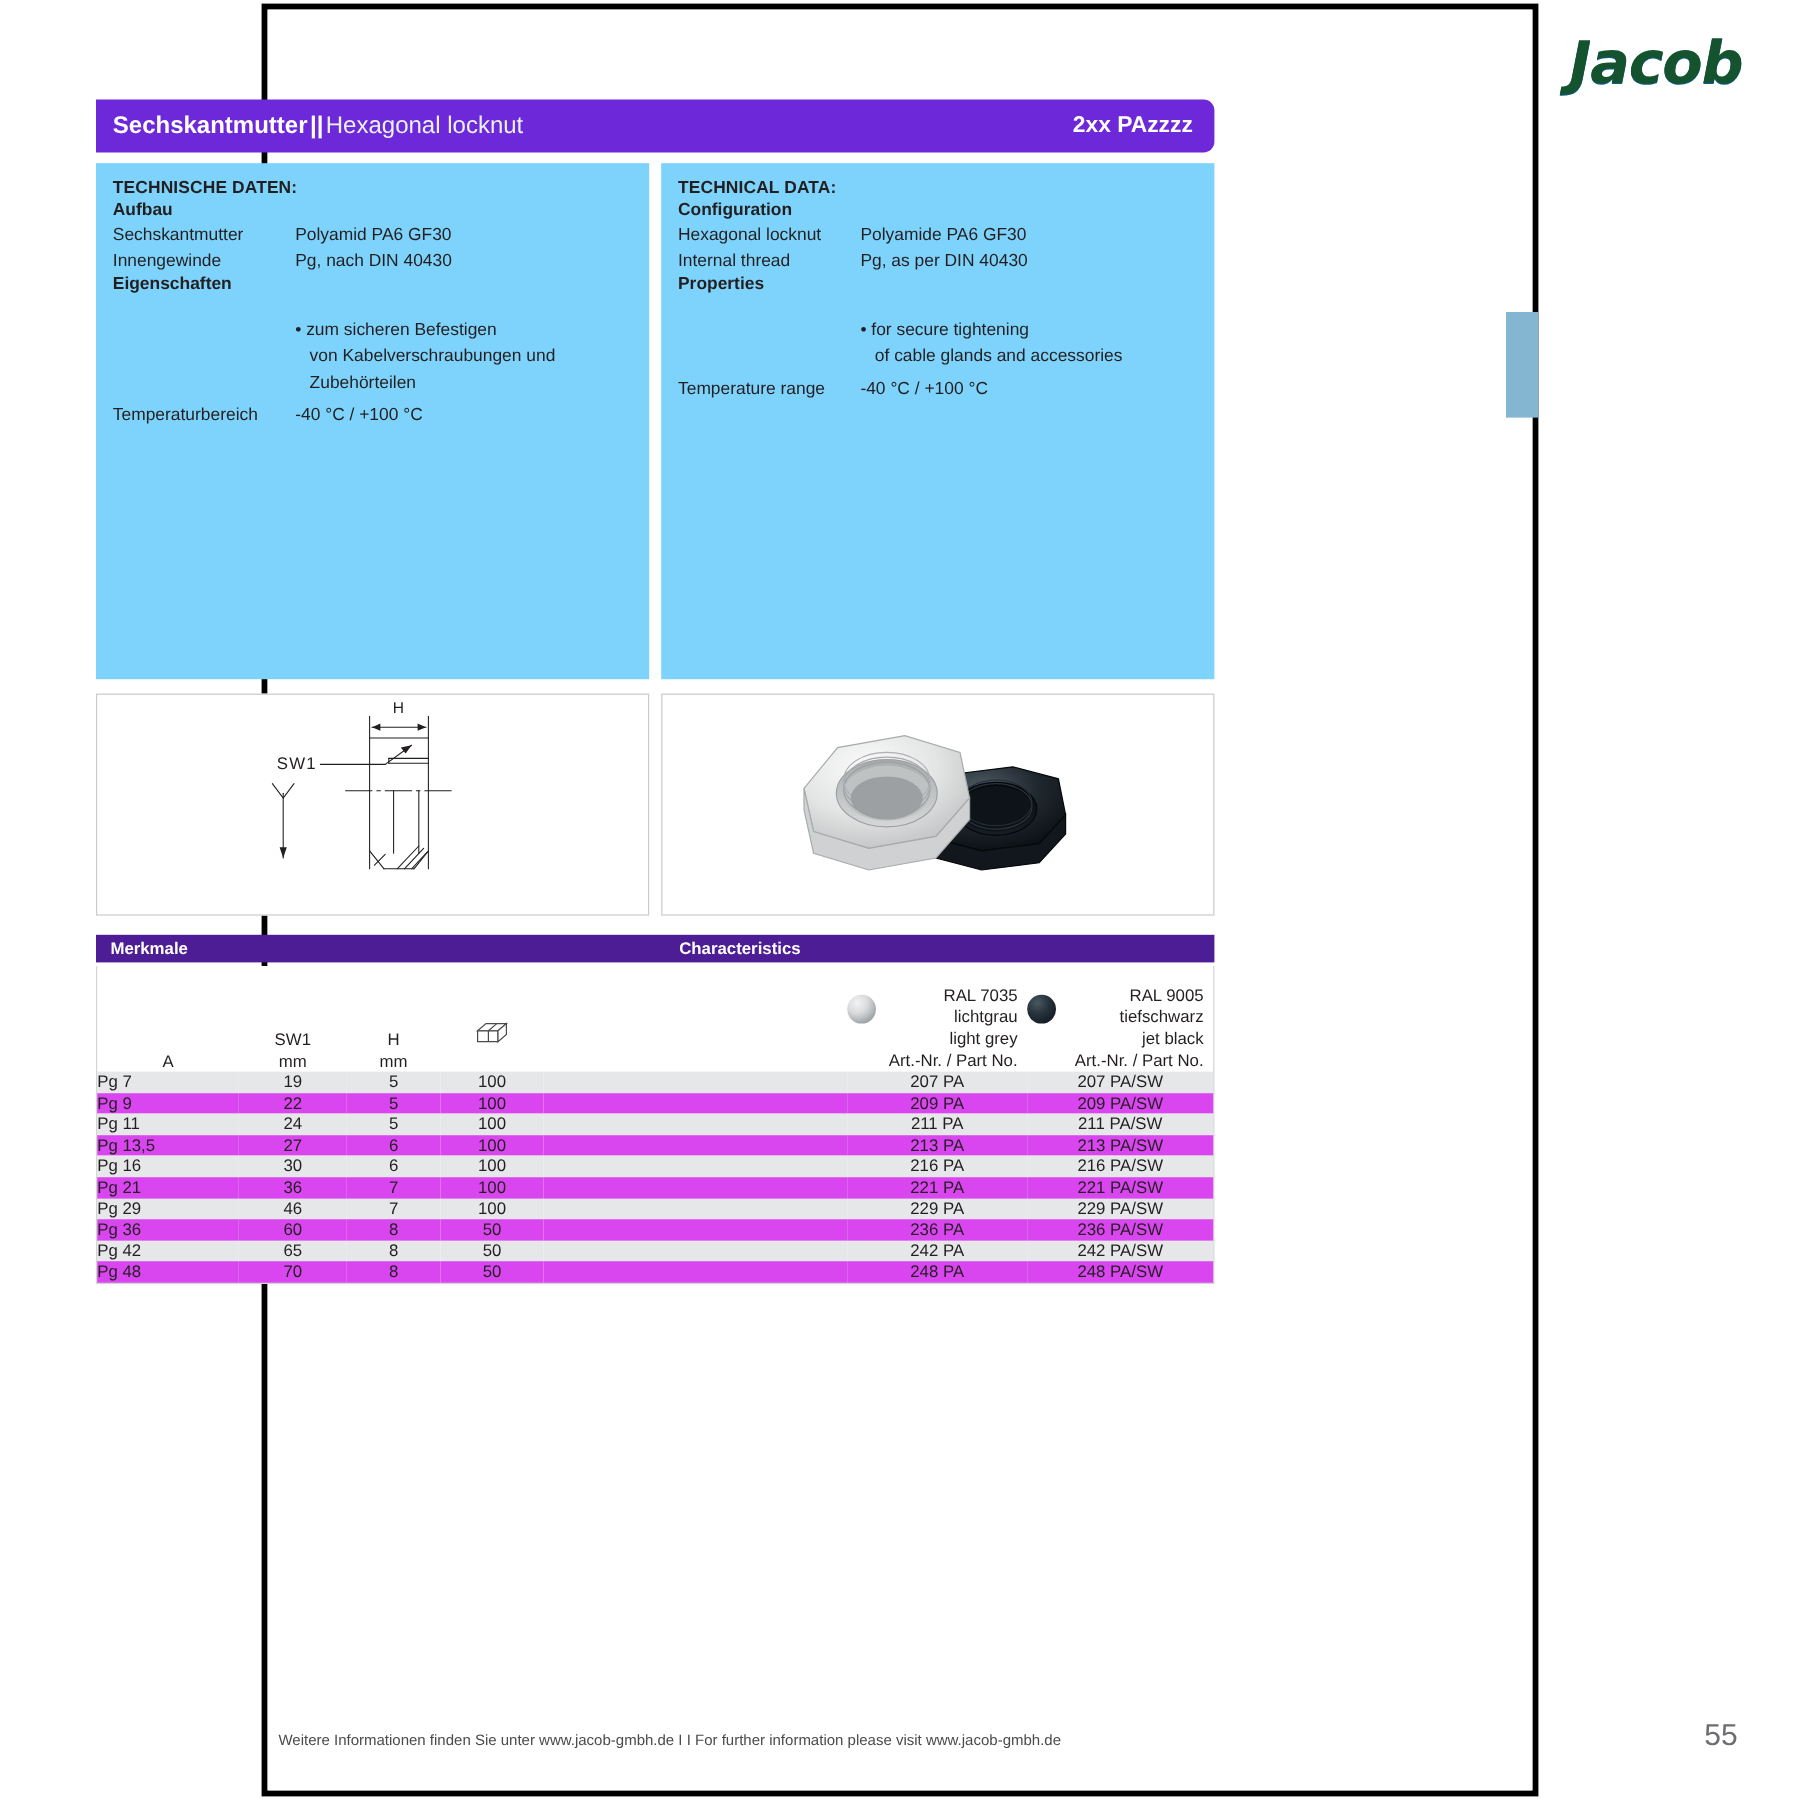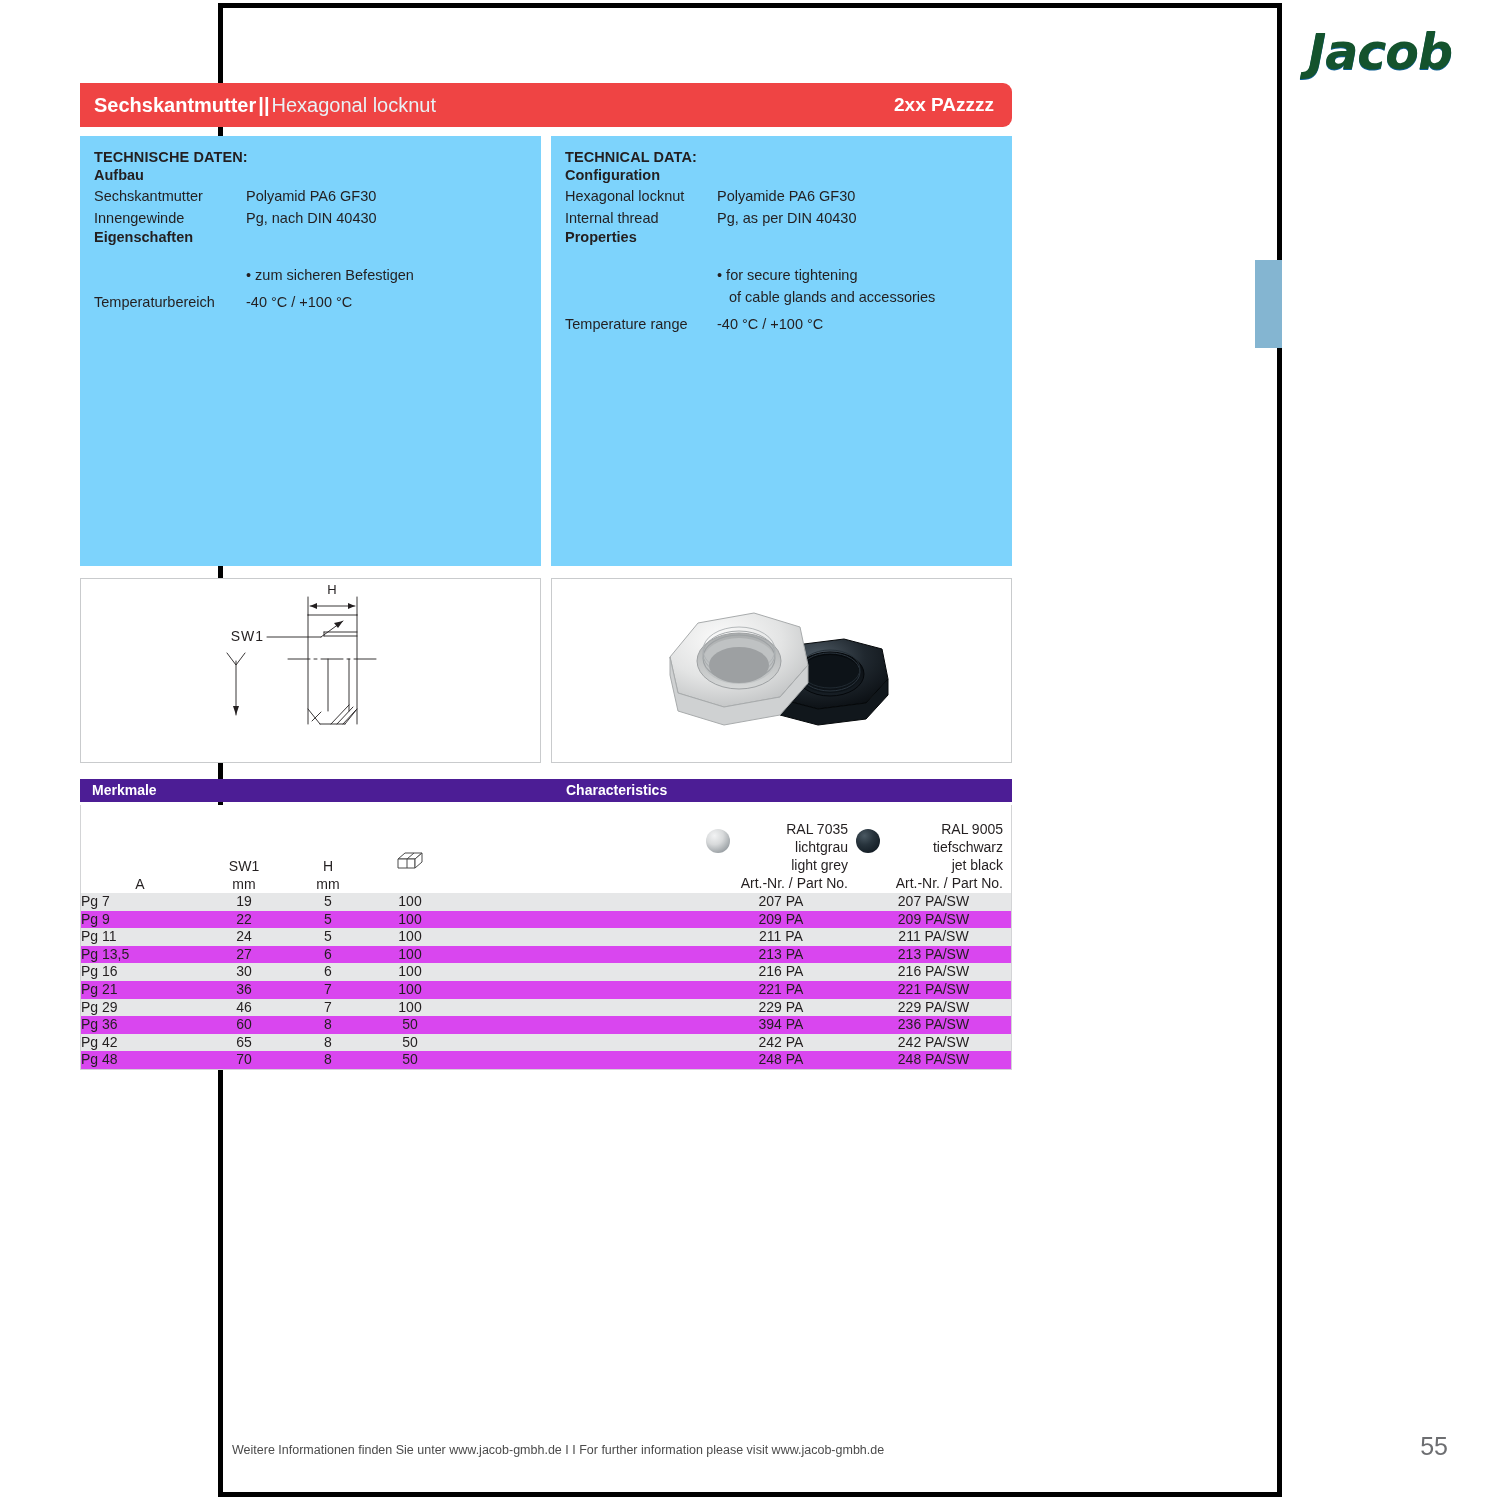--- a/index.html
+++ b/index.html
@@ -41,21 +41,21 @@
     color: #14532d;
     line-height: 1;
     text-shadow: 0 1px 0 #0d5f94;
   }
 
   
   #title-bar {
     position: absolute;
     left: 80px; top: 83px;
     width: 932px; height: 44px;
-    background: #ef4444;
+    background: #6d28d9;
     border-top-right-radius: 9px;
     border-bottom-right-radius: 9px;
     color: #ffffff;
     display: flex;
     align-items: center;
     justify-content: space-between;
     padding: 0 18px 0 14px;
     box-sizing: border-box;
   }
   .title-left {
@@ -253,20 +253,21 @@
     <span class="spec-label">Sechskantmutter</span>
     <span class="spec-value">Polyamid PA6 GF30</span>
   </div>
   <div class="spec-row">
     <span class="spec-label">Innengewinde</span>
     <span class="spec-value">Pg, nach DIN 40430</span>
   </div>
   <div class="spec-sub">Eigenschaften</div>
   <div class="spec-bullets">
     <div>• zum sicheren Befestigen</div>
+    <div style="padding-left:12px">von Kabelverschraubungen und Zubehörteilen</div>
   </div>
   <div class="spec-row spec-gap-row">
     <span class="spec-label">Temperaturbereich</span>
     <span class="spec-value">-40 °C / +100 °C</span>
   </div>
 </div>
 
 <div class="spec-panel" id="spec-en">
   <div class="spec-heading">TECHNICAL DATA:</div>
   <div class="spec-sub">Configuration</div>
@@ -503,21 +504,21 @@
           <td class="c-spacer"></td>
           <td class="c-art1">229 PA</td>
           <td class="c-art2">229 PA/SW</td>
         </tr>
         <tr class="row-plain">
           <td class="c-a">Pg 36</td>
           <td class="c-sw">60</td>
           <td class="c-h">8</td>
           <td class="c-pk">50</td>
           <td class="c-spacer"></td>
-          <td class="c-art1">394 PA</td>
+          <td class="c-art1">236 PA</td>
           <td class="c-art2">236 PA/SW</td>
         </tr>
         <tr class="row-alt">
           <td class="c-a">Pg 42</td>
           <td class="c-sw">65</td>
           <td class="c-h">8</td>
           <td class="c-pk">50</td>
           <td class="c-spacer"></td>
           <td class="c-art1">242 PA</td>
           <td class="c-art2">242 PA/SW</td>

